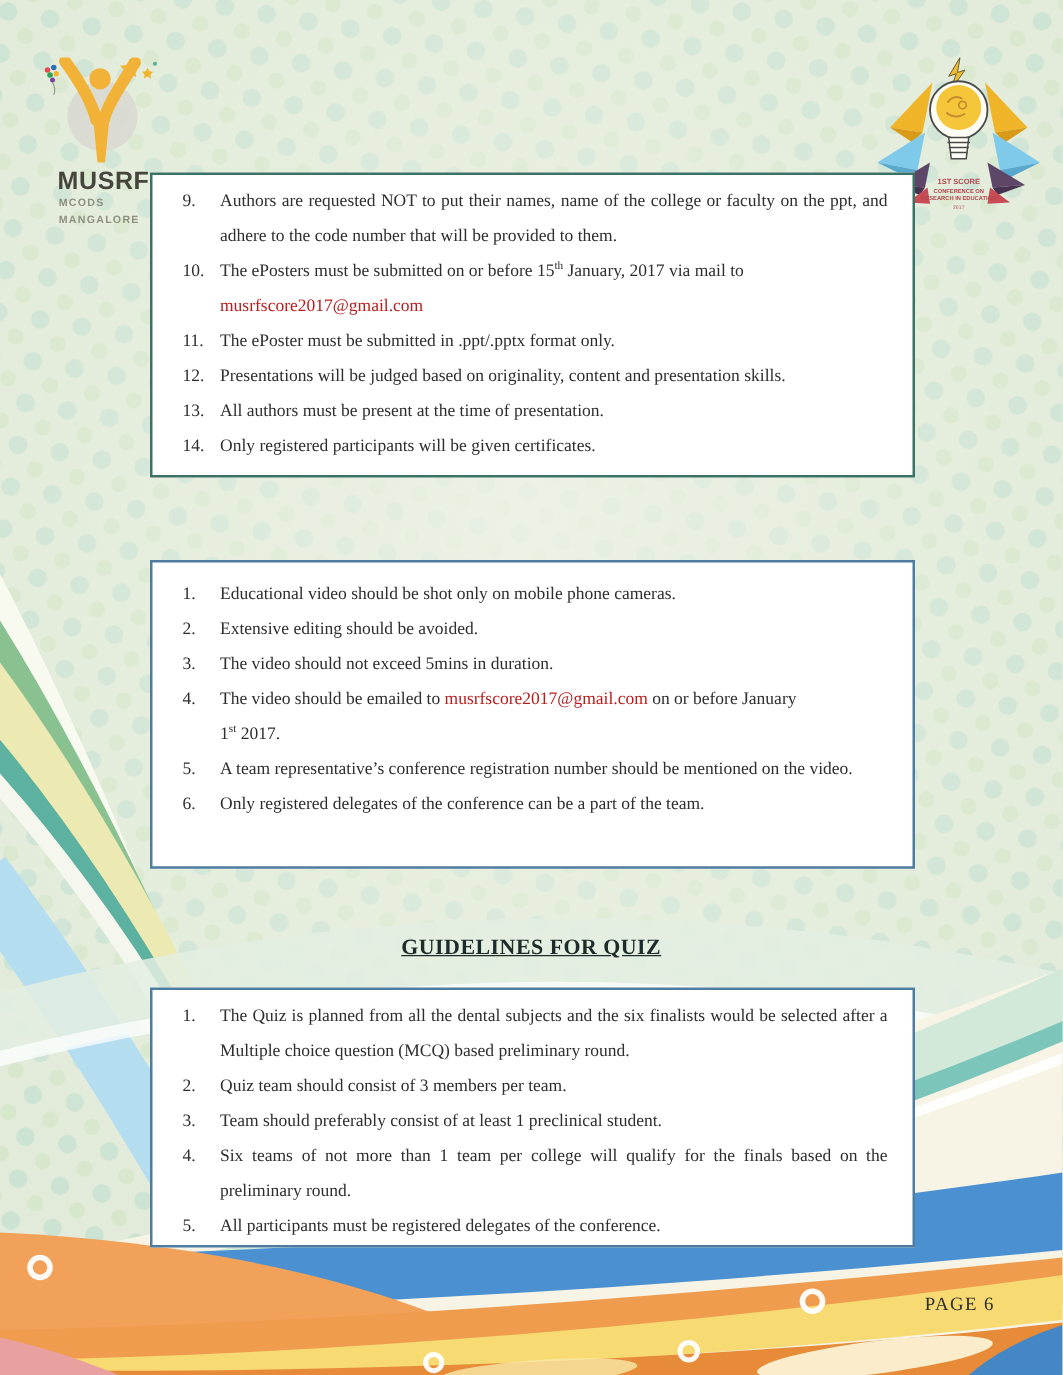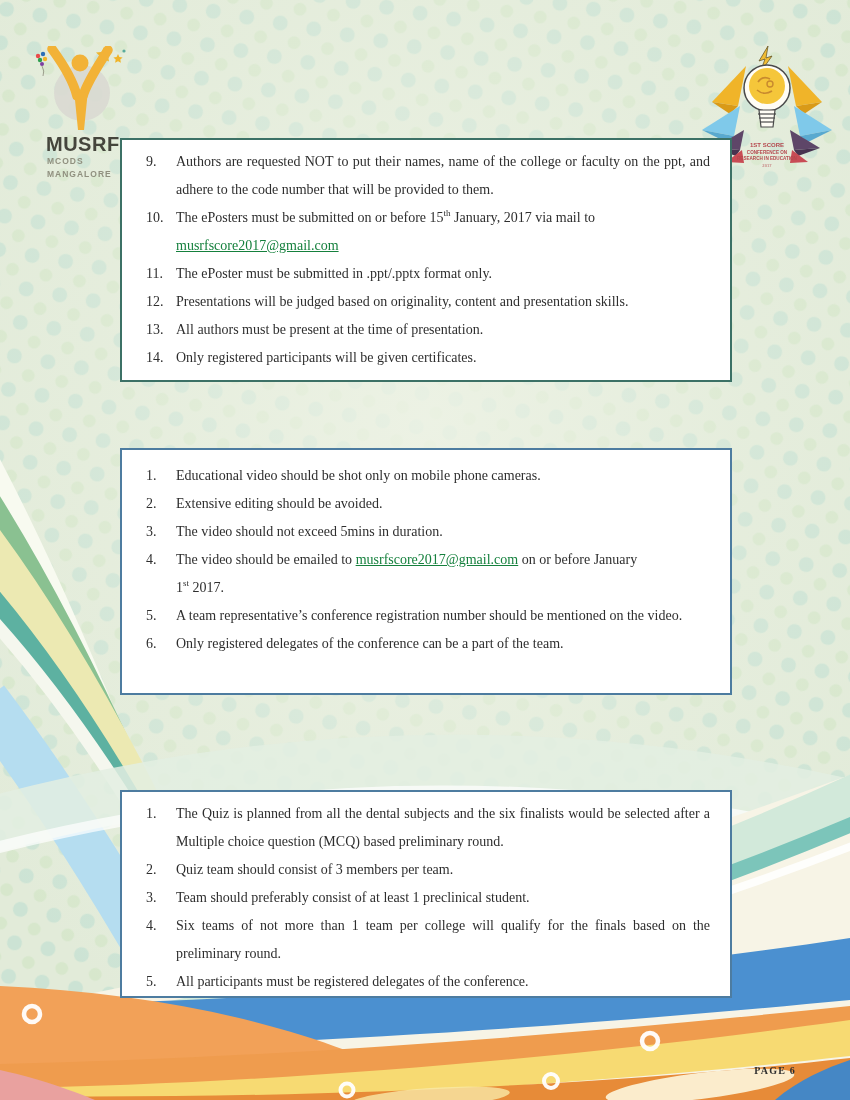--- a/index.html
+++ b/index.html
@@ -8,26 +8,26 @@
   .bg{position:absolute;left:0;top:0;z-index:0;}
   .content{position:absolute;left:0;top:0;width:850px;height:1100px;z-index:1;}
   .gbox{position:absolute;left:120px;width:612px;background:#fff;box-sizing:border-box;}
   #box1{top:138px;height:244px;border:2px solid #3c7166;padding:8px 20px 6px 24px;}
   #box2{top:448px;height:247px;border:2px solid #4d7ca0;padding:12px 20px 6px 24px;}
   #box3{top:790px;height:208px;border:2px solid #4d7ca0;padding:8px 20px 6px 24px;}
   .li{display:flex;font-size:14px;line-height:28px;color:#2e2e2e;}
   .num{width:30px;flex:none;}
   .txt{flex:1;text-align:justify;}
   sup{font-size:9px;line-height:0;vertical-align:super;}
-  a.email{color:#15803d;text-decoration:underline;cursor:pointer;}
+  a.email{color:#b91c1c;cursor:pointer;}
   .heading{position:absolute;left:0;width:850px;text-align:center;font-weight:bold;
            font-size:17.5px;letter-spacing:0.4px;color:#1d2b2b;text-decoration:underline;}
   #heading-movie{top:405px;}
   #heading-quiz{top:747px;}
-  .pagenum{position:absolute;right:54px;top:1065px;font-size:10px;letter-spacing:1.2px;color:#2e2e2e;font-weight:bold;}
+  .pagenum{position:absolute;right:54px;top:1036px;font-size:15px;letter-spacing:1.2px;color:#2e2e2e;}
   .musrf{position:absolute;left:30px;top:46px;width:115px;}
   .musrf .t1{font-family:"Liberation Sans",sans-serif;font-weight:bold;font-size:20px;color:#45453c;
              letter-spacing:.5px;margin:-4px 0 0 16px;line-height:1.05;}
   .musrf .t2{font-family:Liberation Sans, sans-serif;font-weight:bold;font-size:8.5px;color:#90907f;
              letter-spacing:1px;margin-left:17px;line-height:1.5;}
   .score{position:absolute;left:700px;top:46px;width:135px;}
 </style>
 </head>
 <body>
 
@@ -198,20 +198,21 @@
       <div class="li">
         <span class="num">5.</span>
         <span class="txt"><span>A team representative’s conference registration number should be mentioned on the video.</span></span>
       </div>
       <div class="li">
         <span class="num">6.</span>
         <span class="txt"><span>Only registered delegates of the conference can be a part of the team.</span></span>
       </div>
     </div>
 
+    <div class="heading" id="heading-quiz">GUIDELINES FOR QUIZ</div>
 
     <div class="gbox" id="box3">
       <div class="li">
         <span class="num">1.</span>
         <span class="txt"><span>The Quiz is planned from all the dental subjects and the six finalists would be selected after a Multiple choice question (MCQ) based preliminary round.</span></span>
       </div>
       <div class="li">
         <span class="num">2.</span>
         <span class="txt"><span>Quiz team should consist of 3 members per team.</span></span>
       </div>

